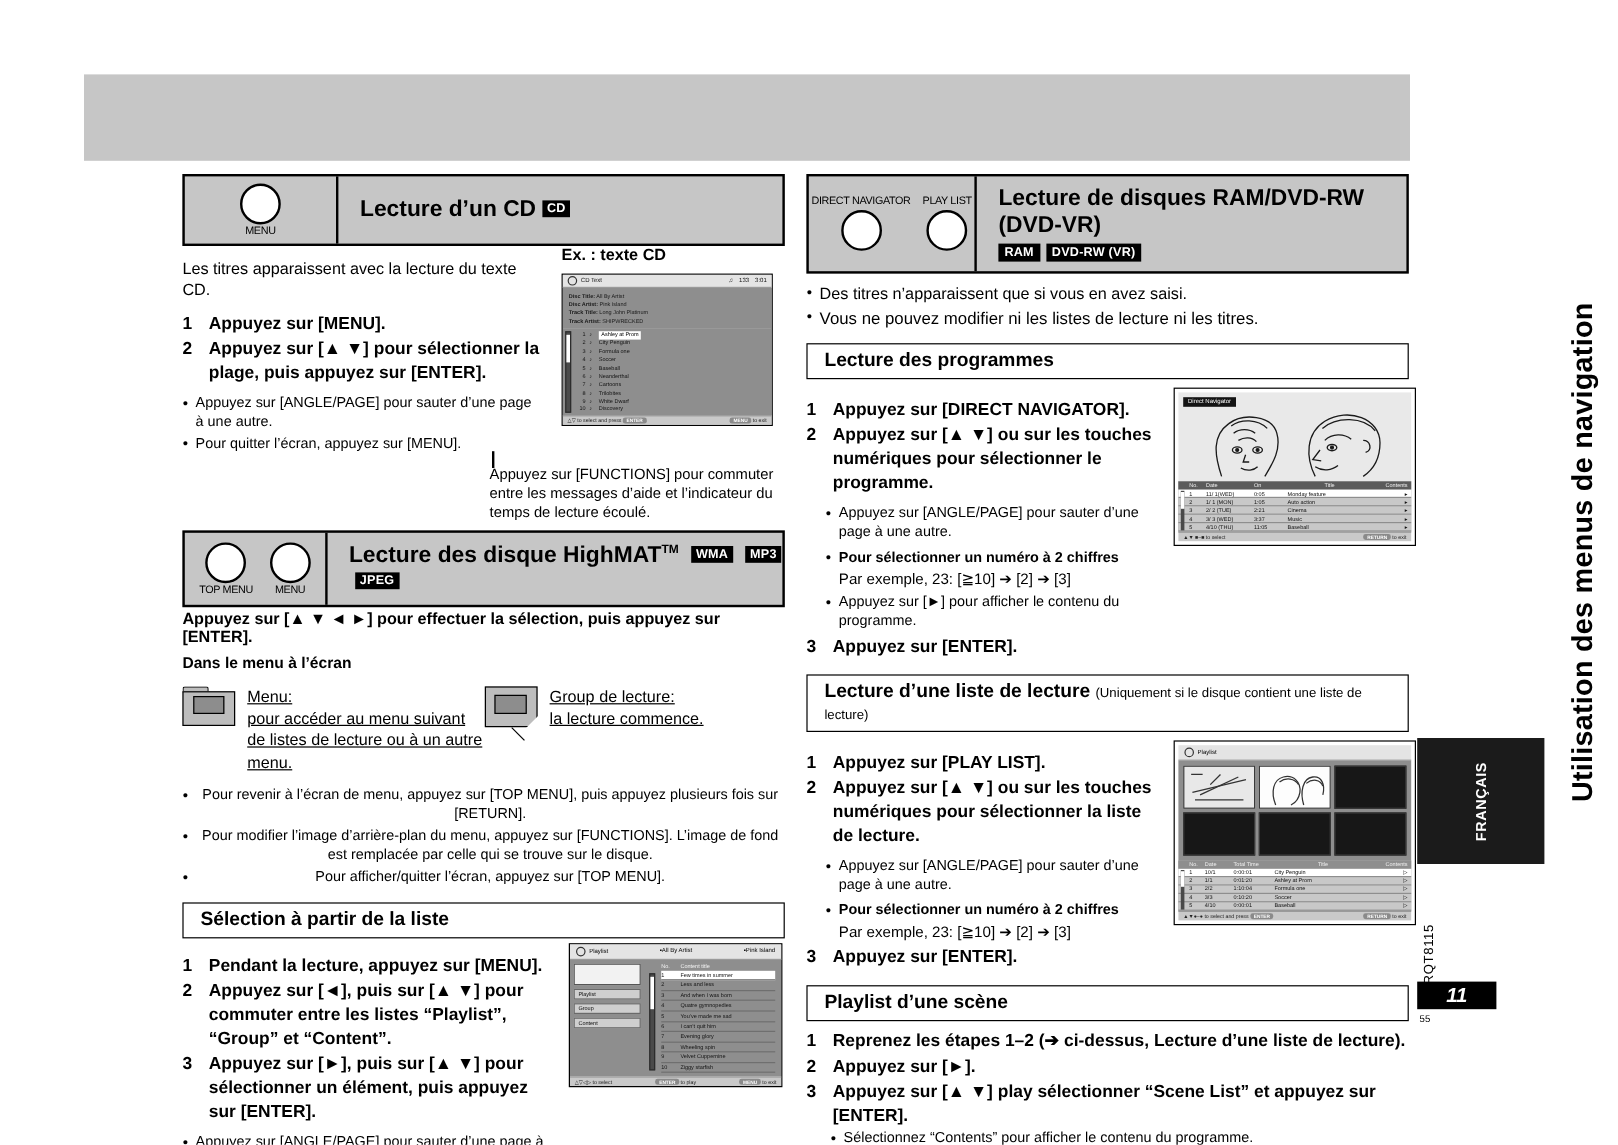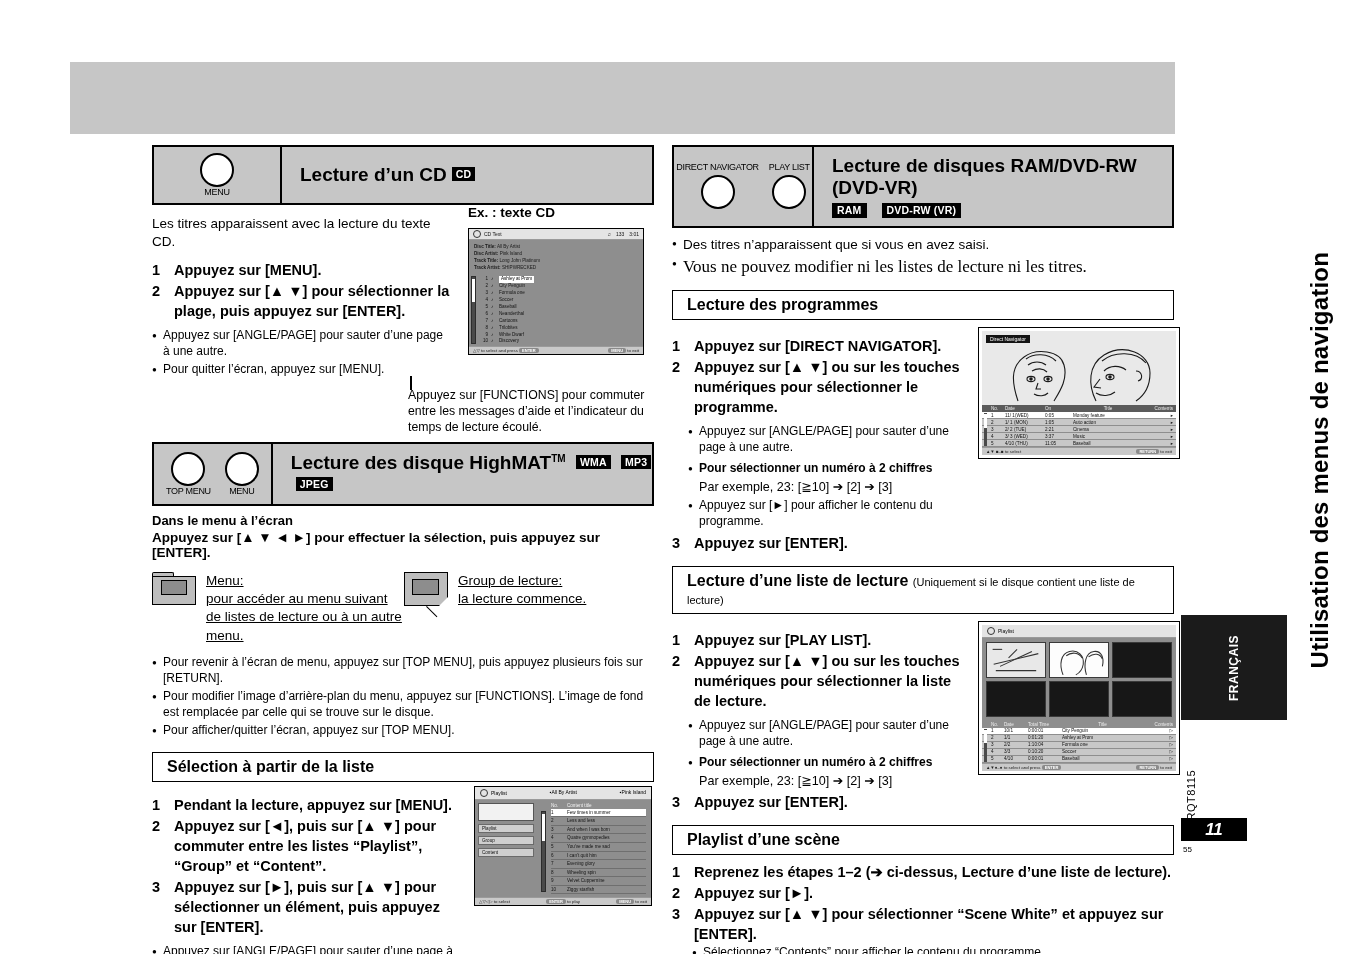--- a/index.html
+++ b/index.html
@@ -19,21 +19,21 @@
 
   
   .banner{border:2px solid #000;background:#c6c6c6;display:flex;align-items:stretch;}
   .banner-keys{border-right:2px solid #000;display:flex;align-items:center;justify-content:center;gap:14px;padding:6px 12px;}
   .key{display:flex;flex-direction:column;align-items:center;justify-content:center;}
   .key-circle{width:30px;height:30px;border-radius:50%;background:#fff;border:2px solid #000;}
   .key-label{font-size:9px;letter-spacing:-.3px;margin-top:1px;line-height:1;white-space:nowrap;}
   .key.top .key-label{order:-1;margin:0 0 3px 0;}
   .banner-title{display:flex;flex-direction:column;justify-content:center;padding:8px 0 8px 18px;}
   .banner-title h2{margin:0;font-size:19px;font-weight:bold;line-height:1.15;}
-  .tagrow{margin-top:4px;display:flex;gap:15px;}
+  .tagrow{margin-top:4px;display:flex;gap:5px;}
   .tag{background:#000;color:#fff;font-size:10.5px;font-weight:bold;padding:1px 5px;display:inline-block;line-height:1.25;letter-spacing:.2px;}
   .tag-inline{background:#000;color:#fff;font-size:10.5px;font-weight:bold;padding:1px 4px;vertical-align:3px;margin-left:5px;letter-spacing:.2px;}
 
   
   .boxhead{border:1.5px solid #000;padding:5px 0 5px 14px;margin:0;font-size:16px;font-weight:bold;}
   .boxhead .small{font-size:11px;font-weight:normal;}
 
   
   .para{font-size:13.5px;line-height:1.35;margin:10px 0 0 0;}
   ol.steps{list-style:none;margin:9px 0 0 0;padding:0;}
@@ -272,22 +272,22 @@
       <div class="banner-title">
         <h2>
           <span>Lecture des disque HighMAT</span><sup style="font-size:10px;">TM</sup>
           <span class="tag-inline">WMA</span>
           <span class="tag-inline">MP3</span>
           <span class="tag-inline">JPEG</span>
         </h2>
       </div>
     </div>
 
+    <div style="font-size:13.5px;font-weight:bold;margin-top:2px;">Appuyez sur [▲ ▼ ◄ ►] pour effectuer la sélection, puis appuyez sur [ENTER].</div>
     <div style="font-size:13px;font-weight:bold;margin-top:7px;">Dans le menu à l’écran</div>
-    <div style="font-size:13.5px;font-weight:bold;margin-top:2px;">Appuyez sur [▲ ▼ ◄ ►] pour effectuer la sélection, puis appuyez sur [ENTER].</div>
 
     <div class="icoline">
       <div class="icoblock" style="width:252px;">
         <div class="ico-folder">
           <div class="tabtop"></div>
             <div class="body"></div>
             <div class="inner"></div>
         </div>
         <div class="icotext">
           <span>Menu:</span><br>
@@ -301,21 +301,21 @@
             <div class="fold"></div>
             <div class="foldline"></div>
         </div>
         <div class="icotext">
           <span>Group de lecture:</span><br>
           <span>la lecture commence.</span>
         </div>
       </div>
     </div>
 
-    <ul class="bullets" style="margin-top:10px;">
+    <ul class="bullets" style="margin-top:10px;text-align:center;">
       <li class="tight">Pour revenir à l’écran de menu, appuyez sur [TOP MENU], puis appuyez plusieurs fois sur [RETURN].</li>
       <li>Pour modifier l’image d’arrière-plan du menu, appuyez sur [FUNCTIONS]. L’image de fond est remplacée par celle qui se trouve sur le disque.</li>
       <li>Pour afficher/quitter l’écran, appuyez sur [TOP MENU].</li>
     </ul>
 
     <h3 class="boxhead" style="margin-top:13px;">Sélection à partir de la liste</h3>
 
     <div style="display:flex;gap:12px;margin-top:4px;">
       <div style="width:310px;">
         <ol class="steps">
@@ -434,21 +434,21 @@
         <h2>Lecture de disques RAM/DVD-RW (DVD-VR)</h2>
         <div class="tagrow">
           <span class="tag">RAM</span>
           <span class="tag">DVD-RW (VR)</span>
         </div>
       </div>
     </div>
 
     <ul class="bullets" style="margin-top:8px;">
       <li style="font-size:13.5px;">Des titres n’apparaissent que si vous en avez saisi.</li>
-      <li style="font-size:17px;font-family:Liberation Serif, serif;">Vous ne pouvez modifier ni les listes de lecture ni les titres.</li>
+      <li style="font-size:14px;">Vous ne pouvez modifier ni les listes de lecture ni les titres.</li>
     </ul>
 
     <h3 class="boxhead" style="margin-top:12px;">Lecture des programmes</h3>
 
     <div style="display:flex;gap:10px;margin-top:7px;">
       <div style="width:296px;">
         <ol class="steps">
           <li>
               <span class="num">1</span>
               <span class="txt">Appuyez sur [DIRECT NAVIGATOR].</span>
@@ -687,21 +687,21 @@
       <li>
           <span class="num">1</span>
           <span class="txt">Reprenez les étapes 1–2 (➔ ci-dessus, Lecture d’une liste de lecture).</span>
         </li>
       <li>
           <span class="num">2</span>
           <span class="txt">Appuyez sur [►].</span>
         </li>
       <li>
           <span class="num">3</span>
-          <span class="txt">Appuyez sur [▲ ▼] pour sélectionner “Scene White” et appuyez sur [ENTER].</span>
+          <span class="txt">Appuyez sur [▲ ▼] play sélectionner “Scene List” et appuyez sur [ENTER].</span>
         </li>
     </ol>
     <ul class="bullets" style="margin-left:20px;margin-top:1px;">
       <li>Sélectionnez “Contents” pour afficher le contenu du programme.</li>
     </ul>
 
   </div>
 
   <div class="vtitle">Utilisation des menus de navigation</div>
   <div class="langtab">

